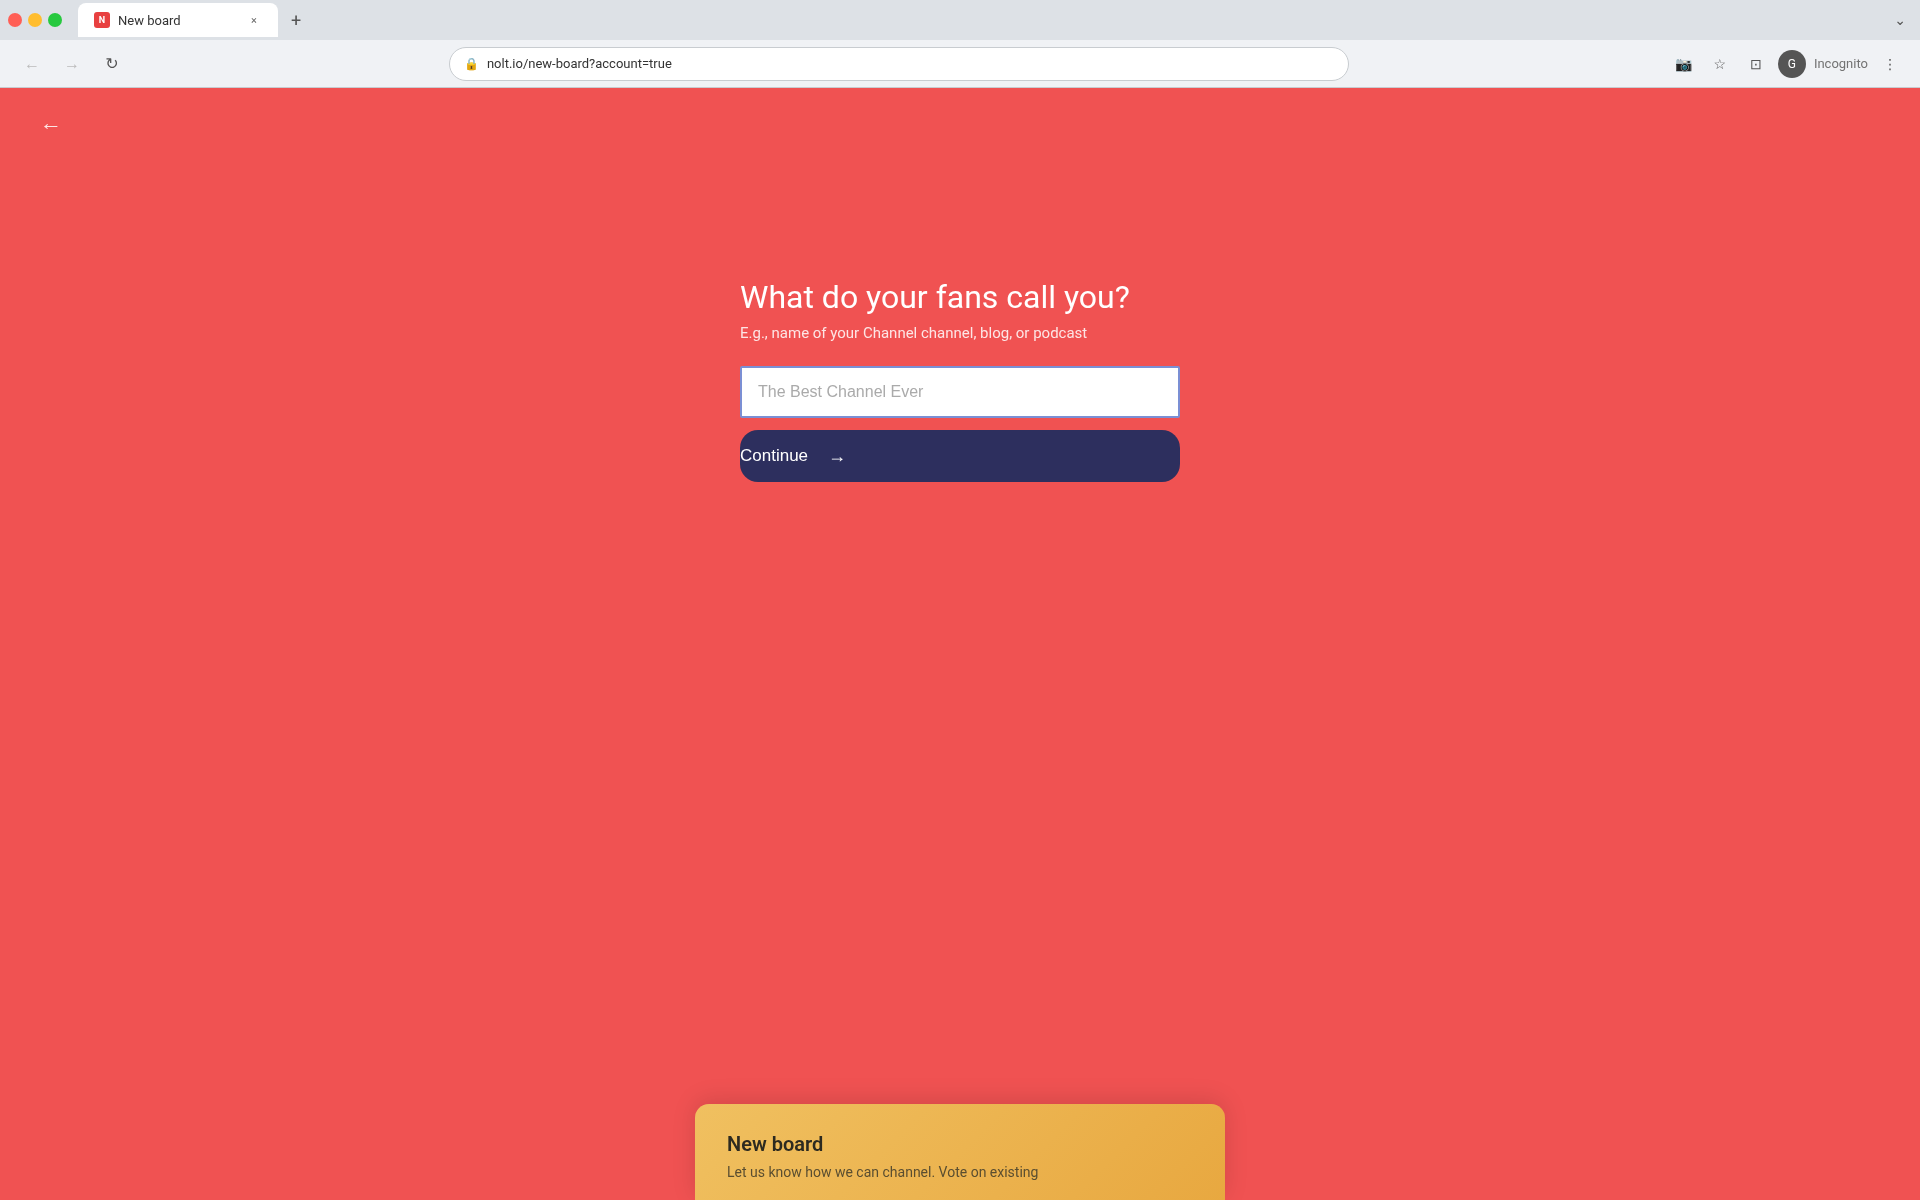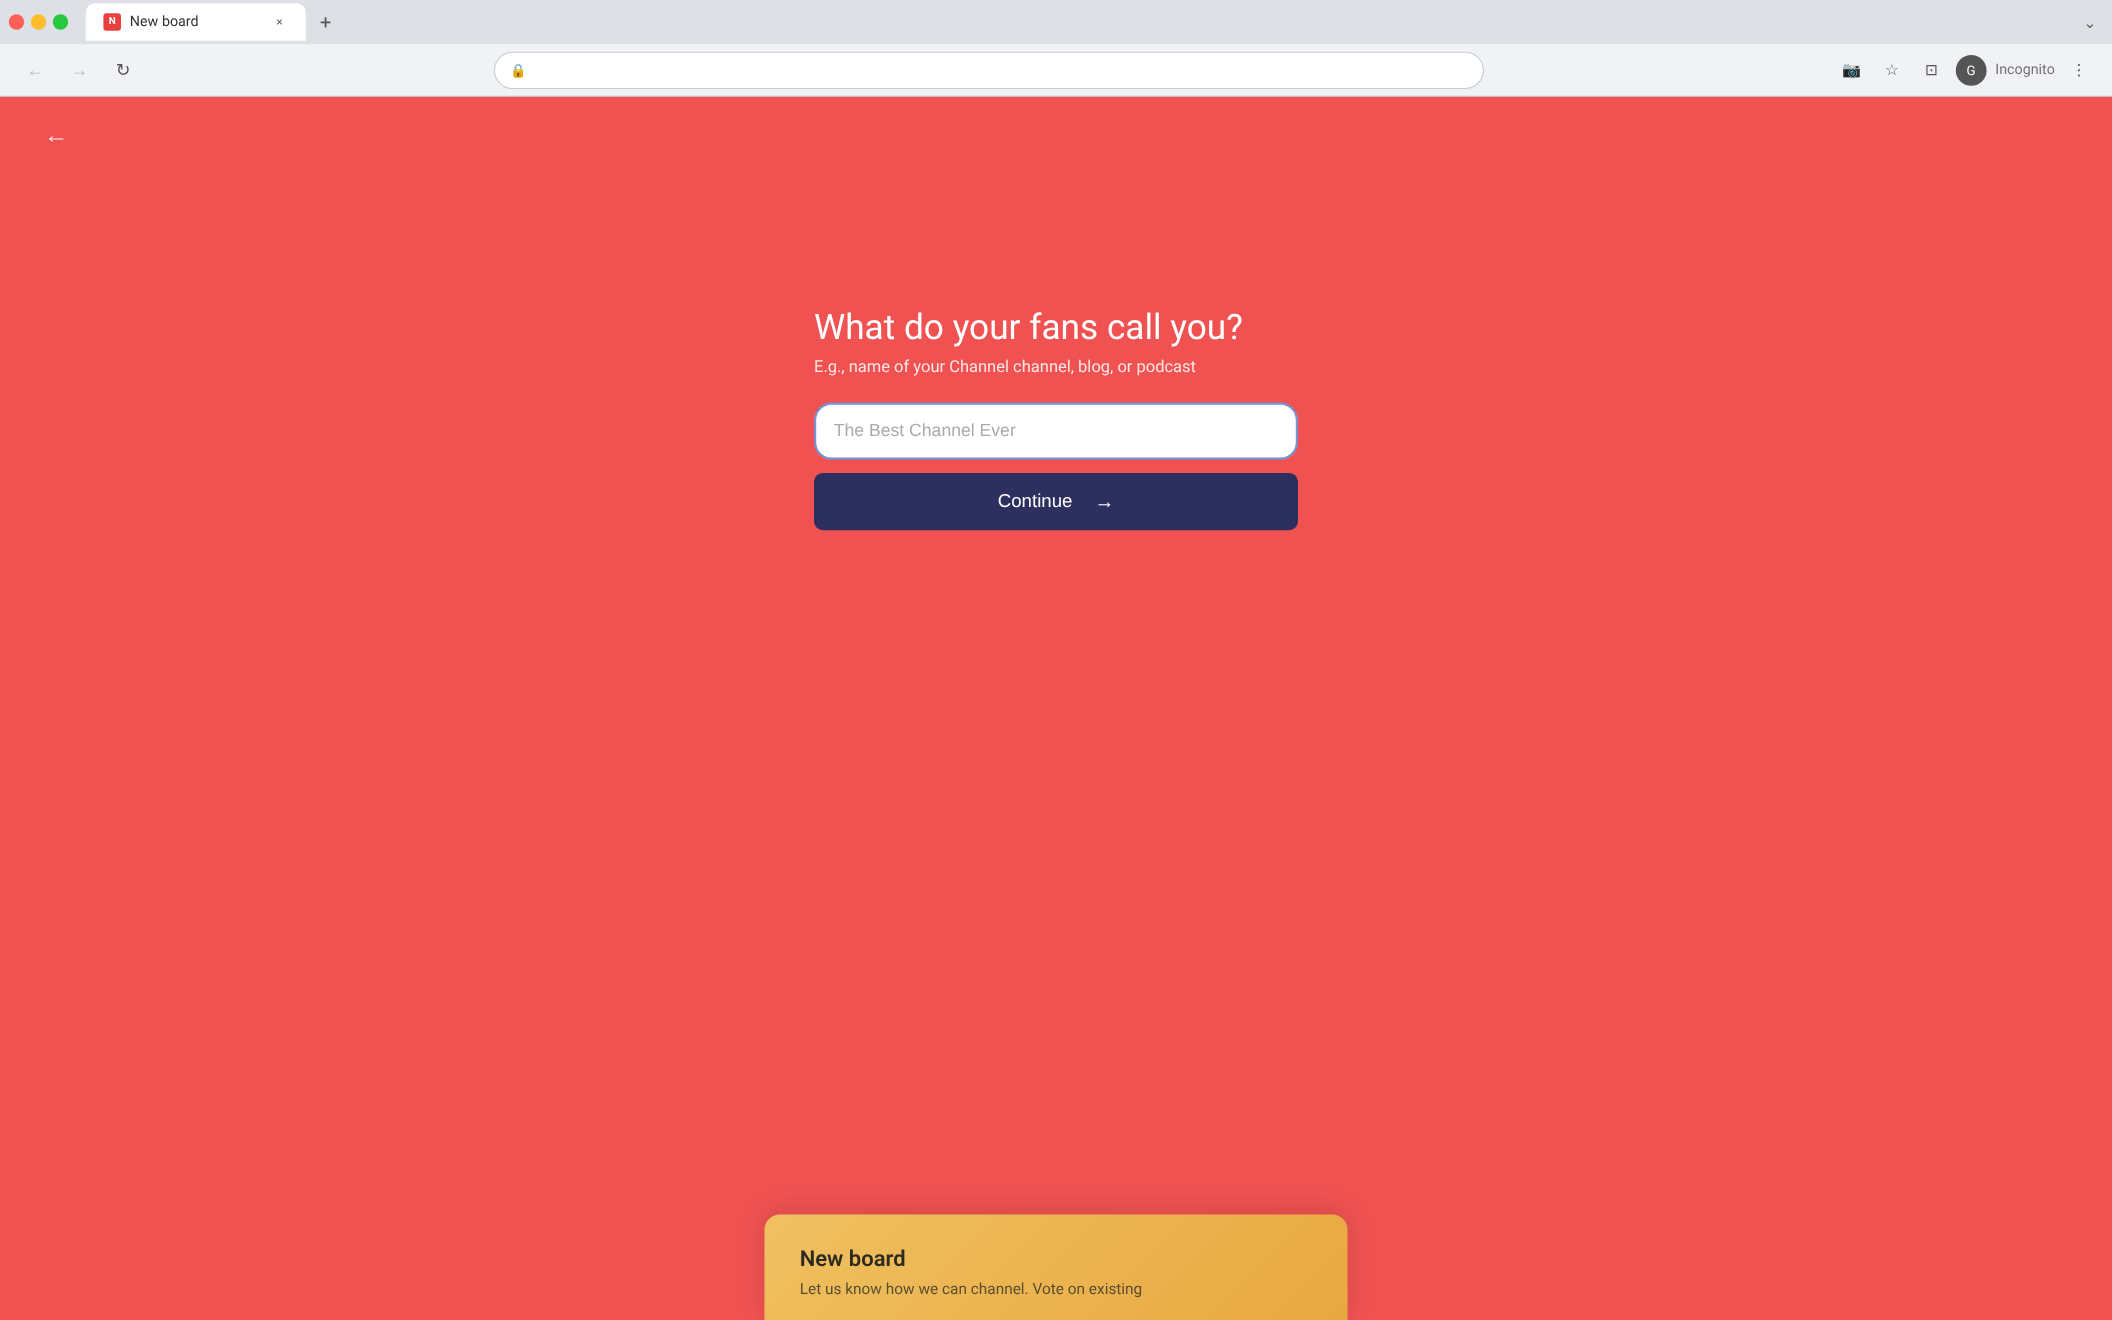--- a/index.html
+++ b/index.html
@@ -247,47 +247,46 @@
 
     .form-subtext {
       font-size: 15px;
       color: rgba(255,255,255,0.85);
       margin-bottom: 24px;
     }
 
     .name-input {
       width: 100%;
       height: 52px;
-      border-radius: 16px;
+      border-radius: 2px;
       border: 2px solid #7b8fd4;
       padding: 0 16px;
       font-size: 16px;
       color: #333;
       outline: none;
       background: #fff;
       margin-bottom: 12px;
     }
 
     .name-input::placeholder {
       color: #aaa;
     }
 
     .continue-btn {
       width: 100%;
       height: 52px;
-      border-radius: 8px;
+      border-radius: 18px;
       background: #2d2f5e;
       border: none;
       color: #ffffff;
       font-size: 17px;
       font-weight: 500;
       cursor: pointer;
       display: flex;
       align-items: center;
-      justify-content: center;
       gap: 20px;
     }
 
     
     .preview-card {
       position: absolute;
       bottom: 0;
       left: 50%;
       transform: translateX(-50%);
       width: 530px;
@@ -341,20 +340,21 @@
     </div>
   </div>
 
   <div class="toolbar">
     <div class="nav-btn disabled">←</div>
     <div class="nav-btn disabled">→</div>
     <div class="nav-btn">↻</div>
 
     <div class="address-bar">
       <span class="lock-icon">🔒</span>
+      <span class="address-text">nolt.io/new-board?account=true</span>
     </div>
 
     <div class="toolbar-right">
       <div class="toolbar-icon">📷</div>
       <div class="toolbar-icon">☆</div>
       <div class="toolbar-icon">⊡</div>
       <div class="profile-icon">
         <span>G</span>
       </div>
       <span class="incognito-label">Incognito</span>

